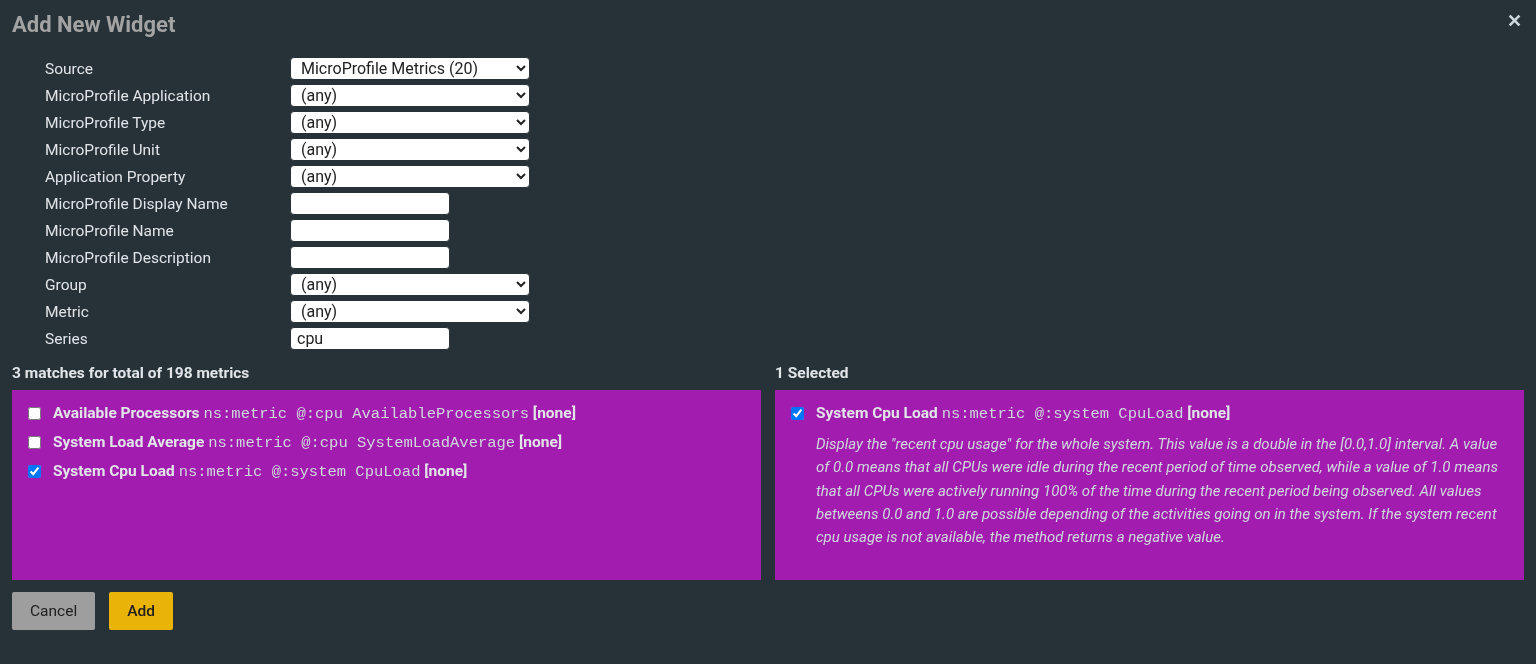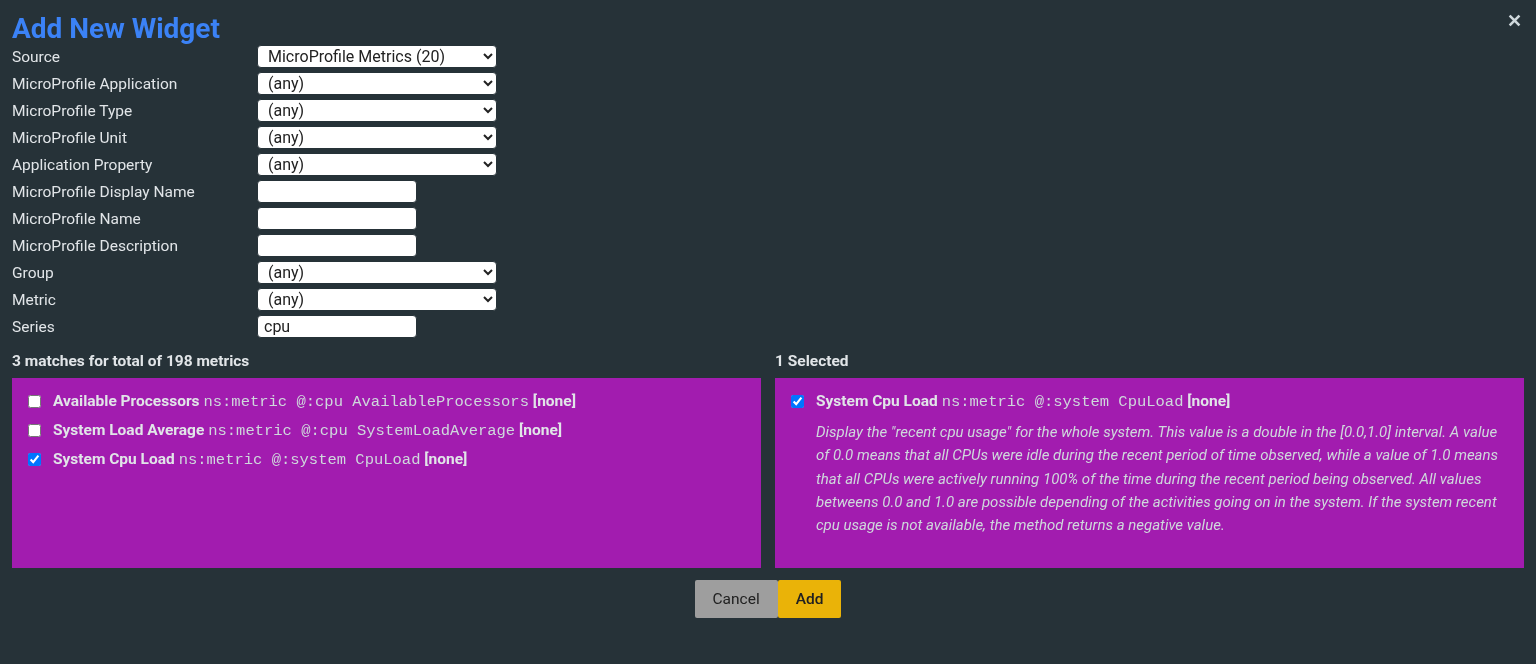--- a/index.html
+++ b/index.html
@@ -18,29 +18,30 @@
   .close {
     position: absolute;
     top: 10px; right: 14px;
     font-family: Arial, sans-serif;
     font-size: 18px;
     font-weight: 700;
     color: #cfd8dc;
     cursor: pointer;
   }
   h1.title {
-    margin: 0 0 0 0;
-    font-size: 28px;
+    margin: 0 0 20px 0;
+    font-size: 22px;
     font-weight: 700;
-    color: #3b82f6;
+    color: #a3a3a3;
   }
   .form-row {
     display: flex;
     align-items: center;
     margin-bottom: 4px;
+    margin-left: 33px;
   }
   .form-row .label {
     width: 245px;
     font-size: 15.5px;
   }
   .sel, .txt {
     font-family: inherit;
     font-size: 16px;
     background: #fff;
     color: #222;
@@ -90,21 +91,22 @@
   .item .unit { font-weight: 700; }
   .desc {
     font-style: italic;
     color: #cfd8dc;
     margin: 4px 0 0 25px;
     line-height: 1.55;
     font-size: 15px;
   }
   .footer {
     display: flex;
-    justify-content: center;
+    justify-content: flex-start;
+    gap: 14px;
     margin-top: 12px;
   }
   .btn {
     border: none;
     border-radius: 2px;
     font-size: 15.5px;
     height: 38px;
     padding: 0 18px;
     cursor: pointer;
     font-family: inherit;

